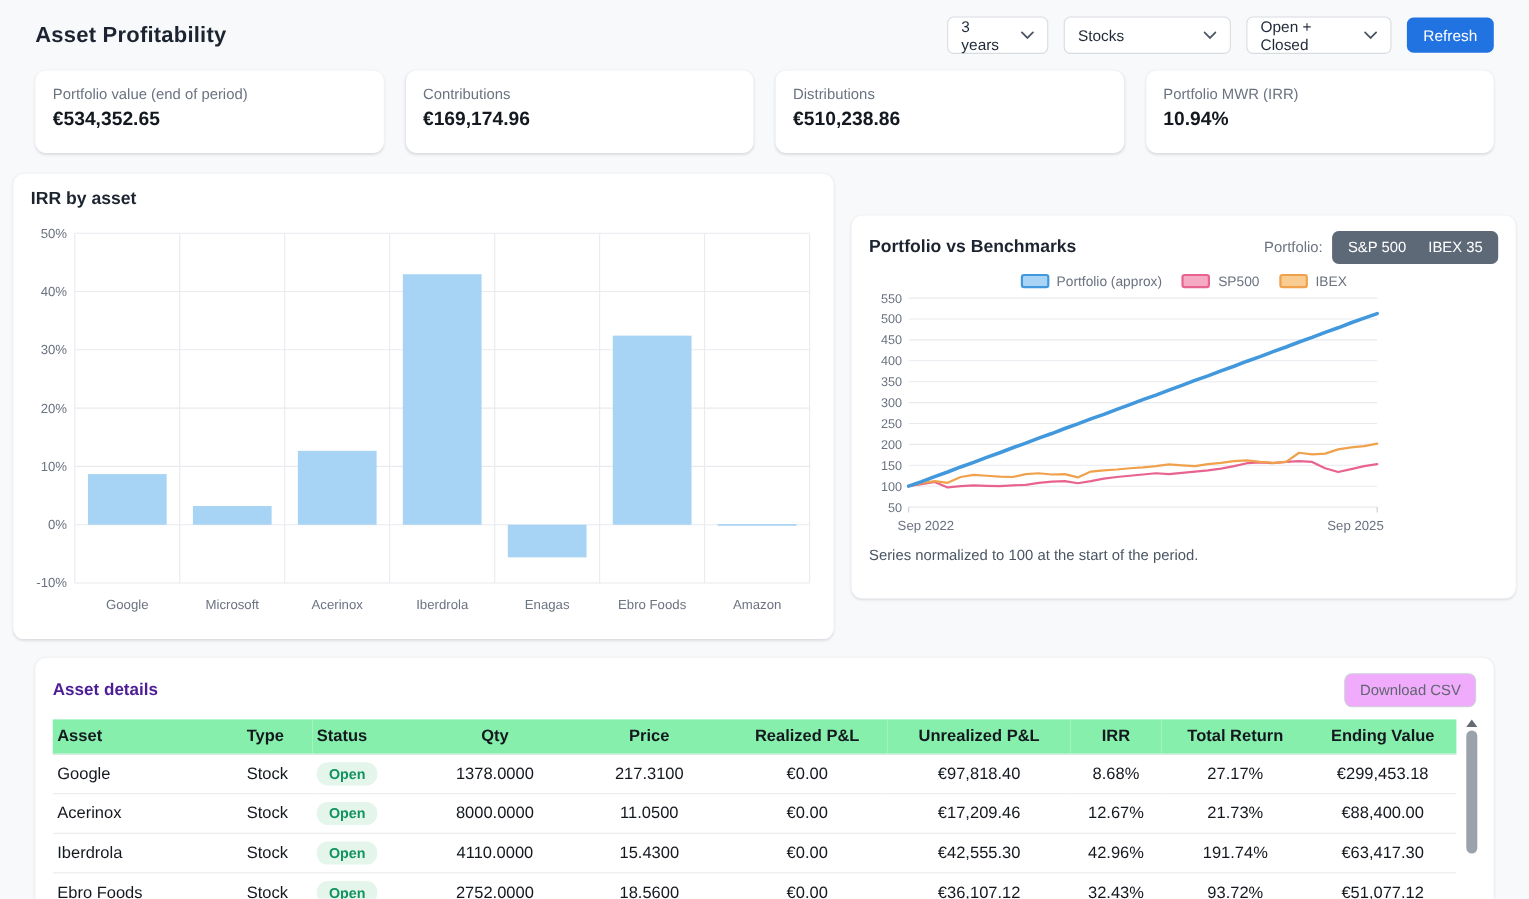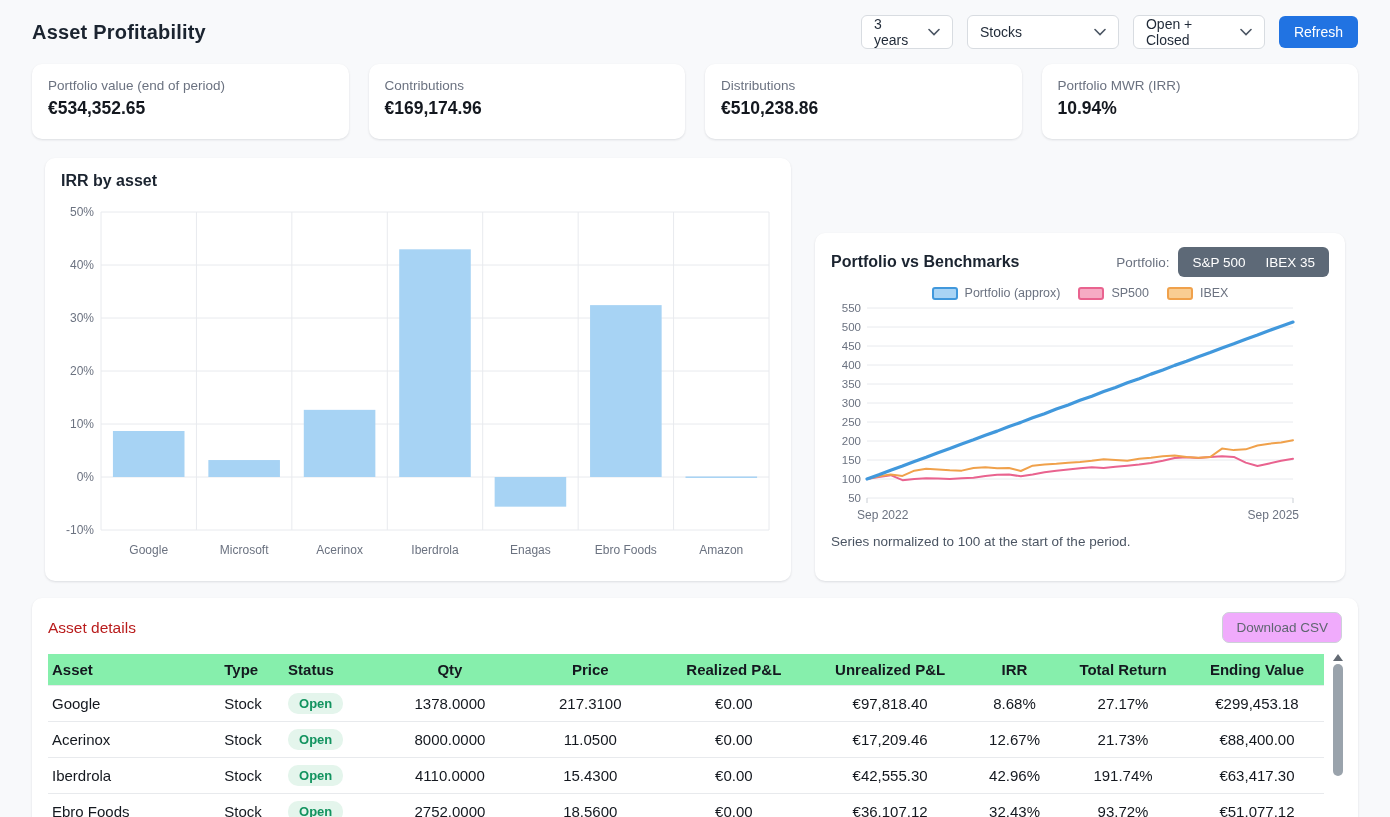--- a/index.html
+++ b/index.html
@@ -30,21 +30,21 @@
     font-family: inherit; cursor: pointer;
   }
   .card {
     background: #fff; border-radius: 10px;
     box-shadow: 0 1px 2px rgba(16,24,40,.05), 0 1px 3px rgba(16,24,40,.07);
   }
   .cards-row { display: flex; gap: 20px; padding: 0 32px; margin-bottom: 19px; }
   .stat-card { flex: 1; padding: 14px 16px; height: 75px; }
   .stat-label { font-size: 13.5px; color: #6b7280; margin-bottom: 5px; }
   .stat-value { font-size: 17.5px; font-weight: 700; color: #14181f; }
-  .charts-row { display: flex; gap: 24px; padding: 0 45px; margin-bottom: 17px; align-items: flex-end; }
+  .charts-row { display: flex; gap: 16px; padding: 0 12px; margin-bottom: 17px; align-items: center; }
   .chart-card-left  { width: 746px; height: 423px; padding: 14px 16px; }
   .chart-card-right { flex: 1; height: 348px; padding: 14px 16px; }
   .chart-title { font-size: 16px; font-weight: 700; color: #1b2430; }
   .chart-head { display: flex; align-items: center; justify-content: space-between; }
   .bench-controls { display: flex; align-items: center; gap: 9px; }
   .bench-label { font-size: 13.5px; color: #6b7280; }
   .bench-pill {
     background: var(--pill-bg, #5d6977); border-radius: 6px; display: flex;
     align-items: center; padding: 0 4px; height: 30px;
   }
@@ -57,21 +57,21 @@
     gap: 18px; margin: 9px 0 2px;
   }
   .legend-item { display: flex; align-items: center; gap: 7px; }
   .legend-swatch { width: 26px; height: 13px; border-radius: 3px; border: 2px solid #999; }
   .legend-text { font-size: 12.5px; color: #6b7280; }
   .chart-note { font-size: 13.5px; color: #4b5563; margin-top: 6px; }
   #irr-svg { margin-top: 12px; display: block; }
   #bench-svg { display: block; }
   .table-card { margin: 0 32px; padding: 14px 16px; height: 252px; position: relative; overflow: hidden; }
   .table-head { display: flex; align-items: center; justify-content: space-between; margin-bottom: 11px; }
-  .table-title { font-size: 15.5px; font-weight: 400; color: #b91c1c; }
+  .table-title { font-size: 15.5px; font-weight: 700; color: #4c1d95; }
   .btn-download {
     background: #f0abfc; border: 1px solid #ccd1d8; border-radius: 7px;
     padding: 7px 13px; font-size: 13.5px; color: #5f6670; font-family: inherit; cursor: pointer;
   }
   table.assets { width: calc(100% - 18px); border-collapse: collapse; table-layout: fixed; }
   table.assets thead tr { background: #86efac; }
   table.assets th {
     font-size: 15px; font-weight: 700; color: #14181f;
     padding: 7px 4px; white-space: nowrap;
   }

